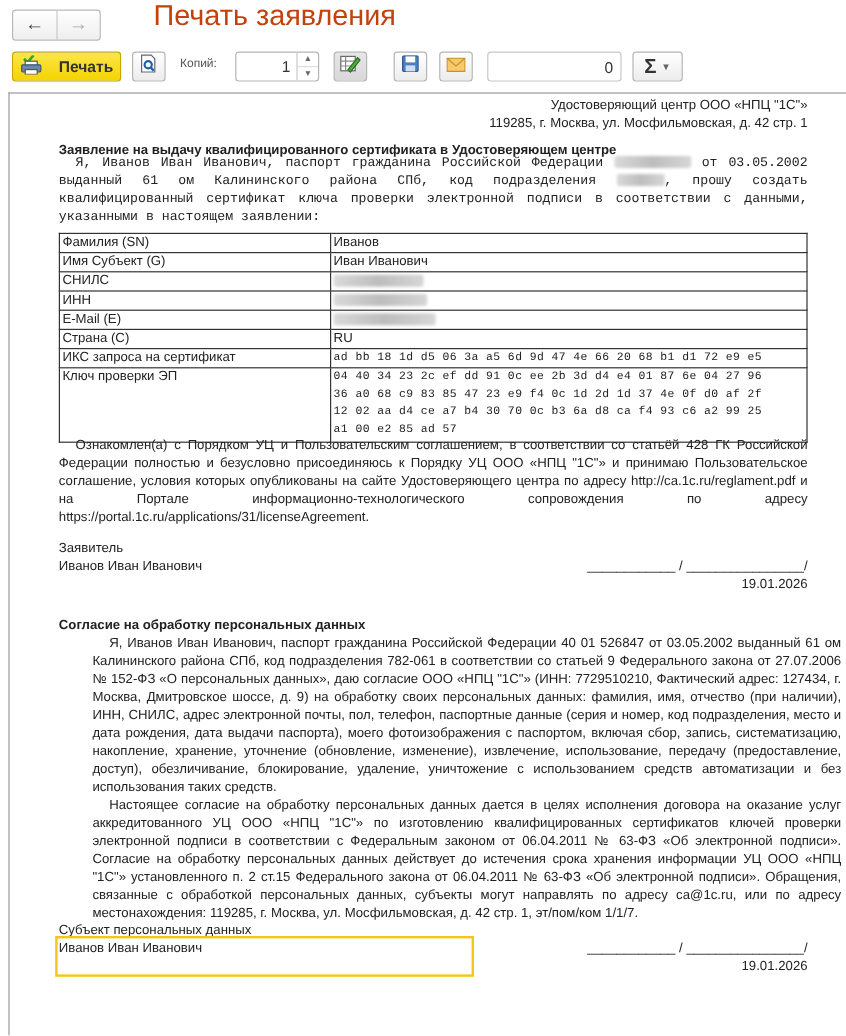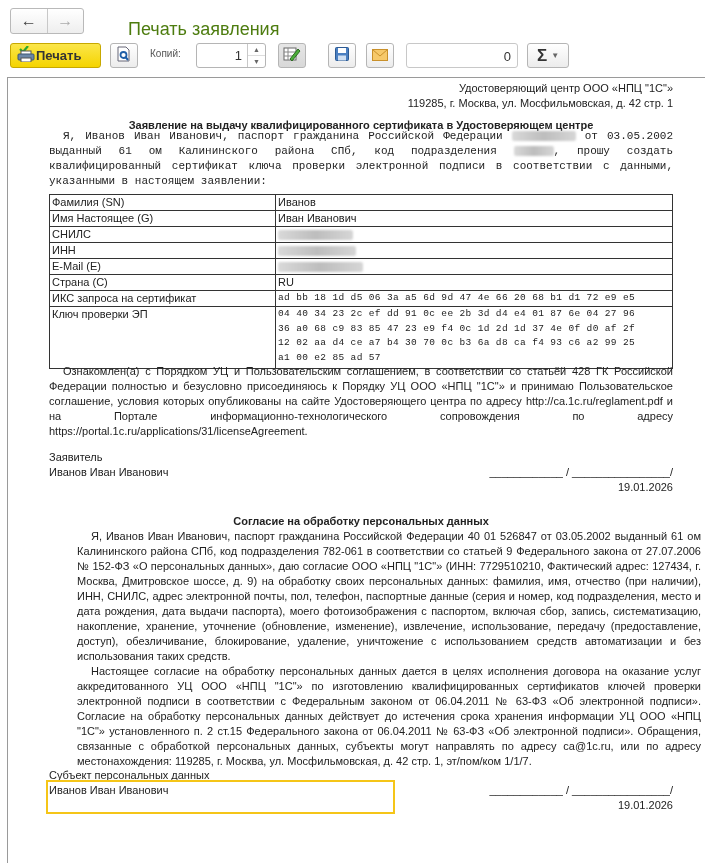--- a/index.html
+++ b/index.html
@@ -3,44 +3,44 @@
 <meta charset="utf-8">
 <style>
   * { box-sizing: border-box; margin: 0; padding: 0; }
   html, body { width: 705px; height: 863px; overflow: hidden; background: #fff; }
   body { font-family: "Liberation Sans", sans-serif; color: #333; position: relative; }
 
   
   .nav-group { position: absolute; left: 10px; top: 8px; width: 74px; height: 26px; border: 1px solid #b9b9b9; border-radius: 3px; background: linear-gradient(#fff, #eee); display: flex; }
   .nav-btn { flex: 1; display: flex; align-items: center; justify-content: center; font-size: 16px; color: #444; cursor: pointer; }
   .nav-btn + .nav-btn { border-left: 1px solid #c8c8c8; color: #aaa; }
-  .title { position: absolute; left: 128px; top: 19px; font-size: 18px; color: #4d7c0f; }
+  .title { position: absolute; left: 128px; top: 0; font-size: 24px; color: #c2410c; }
 
   
   .tb { position: absolute; top: 43px; height: 25px; border: 1px solid #b5b5b5; border-radius: 3px; background: linear-gradient(#fff, #ececec); display: flex; align-items: center; justify-content: center; cursor: pointer; }
-  .print-btn { left: 10px; width: 91px; background: linear-gradient(#fbe64a, #f5d400); border-color: #c7a800; font-size: 13px; font-weight: bold; color: #333; justify-content: flex-start; padding-left: 6px; gap: 1px; }
+  .print-btn { left: 10px; width: 91px; background: linear-gradient(#fbe64a, #f5d400); border-color: #c7a800; font-size: 13px; font-weight: bold; color: #333; justify-content: flex-start; padding-left: 6px; gap: 14px; }
   .preview-btn { left: 110px; width: 28px; }
   .copies-label { position: absolute; left: 150px; top: 48px; font-size: 10px; color: #555; }
   .copies-field { position: absolute; left: 196px; top: 43px; width: 70px; height: 25px; border: 1px solid #b5b5b5; border-radius: 3px; background: #fff; display: flex; }
   .copies-input { flex: 1; border: none; text-align: right; padding-right: 5px; font-size: 13px; font-family: "Liberation Sans", sans-serif; color: #333; background: transparent; outline: none; width: 40px; }
   .spin { width: 18px; border-left: 1px solid #c8c8c8; display: flex; flex-direction: column; }
   .spin div { flex: 1; display: flex; align-items: center; justify-content: center; font-size: 7px; color: #666; cursor: pointer; }
   .spin div + div { border-top: 1px solid #ddd; }
   .edit-btn { left: 278px; width: 28px; background: linear-gradient(#e6e6e6, #d8d8d8); }
   .save-btn { left: 328px; width: 28px; }
   .mail-btn { left: 366px; width: 28px; }
   .sum-field { position: absolute; left: 406px; top: 43px; width: 112px; height: 25px; border: 1px solid #c8c8c8; border-radius: 3px; background: #fff; font-size: 13px; text-align: right; padding: 5px 6px 0 0; color: #333; }
   .sum-btn { left: 527px; width: 42px; font-size: 17px; font-weight: bold; color: #333; gap: 4px; }
   .sum-btn .caret { font-size: 8px; color: #666; font-weight: normal; }
 
   
   .doc { position: absolute; left: 7px; top: 77px; width: 698px; height: 786px; border-top: 1px solid #9a9a9a; border-left: 1px solid #9a9a9a; overflow: hidden; font-size: 11px; color: #222; line-height: 15px; }
   .doc .inner { position: absolute; left: 41px; width: 624px; }
   .right { text-align: right; }
-  .center { text-align: center; }
+  .center { text-align: left; }
   .bold { font-weight: bold; }
   .justify { text-align: justify; text-indent: 14px; }
   .justify-last { text-align: justify; text-align-last: justify; }
 
   table.data { border-collapse: collapse; width: 624px; font-size: 11px; }
   table.data td { border: 1px solid #333; padding: 0 2px; vertical-align: top; line-height: 14px; height: 16px; }
   table.data td.k { width: 226px; }
   table.data td.mono { font-family: "Liberation Mono", monospace; font-size: 9.5px; letter-spacing: 0.35px; line-height: 14.5px; }
   .blur { display: inline-block; height: 10px; background: linear-gradient(90deg, #d9d9d9, #bdbdbd, #d6d6d6); filter: blur(1.2px); vertical-align: middle; border-radius: 2px; }
 
@@ -138,21 +138,21 @@
   </div>
 
   <div class="inner" style="top:116px;">
     <table class="data">
       <tbody>
           <tr>
             <td class="k">Фамилия (SN)</td>
             <td>Иванов</td>
           </tr>
       <tr>
-            <td class="k">Имя Настоящее (G)</td>
+            <td class="k">Имя Субъект (G)</td>
             <td>Иван Иванович</td>
           </tr>
       <tr>
             <td class="k">СНИЛС</td>
             <td><span class="blur" style="width:75px;"></span></td>
           </tr>
       <tr>
             <td class="k">ИНН</td>
             <td><span class="blur" style="width:78px;"></span></td>
           </tr>

